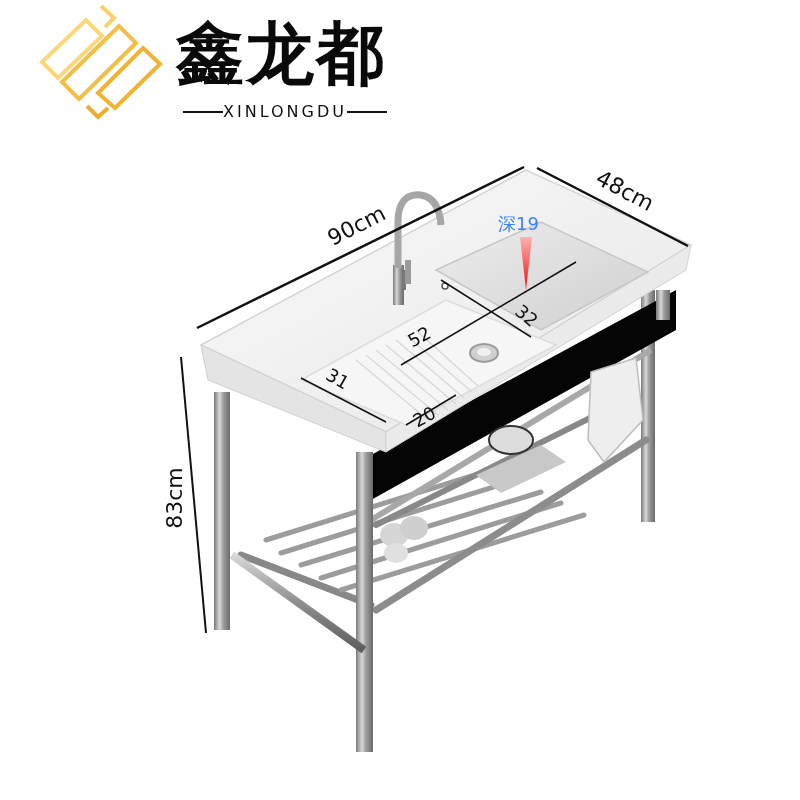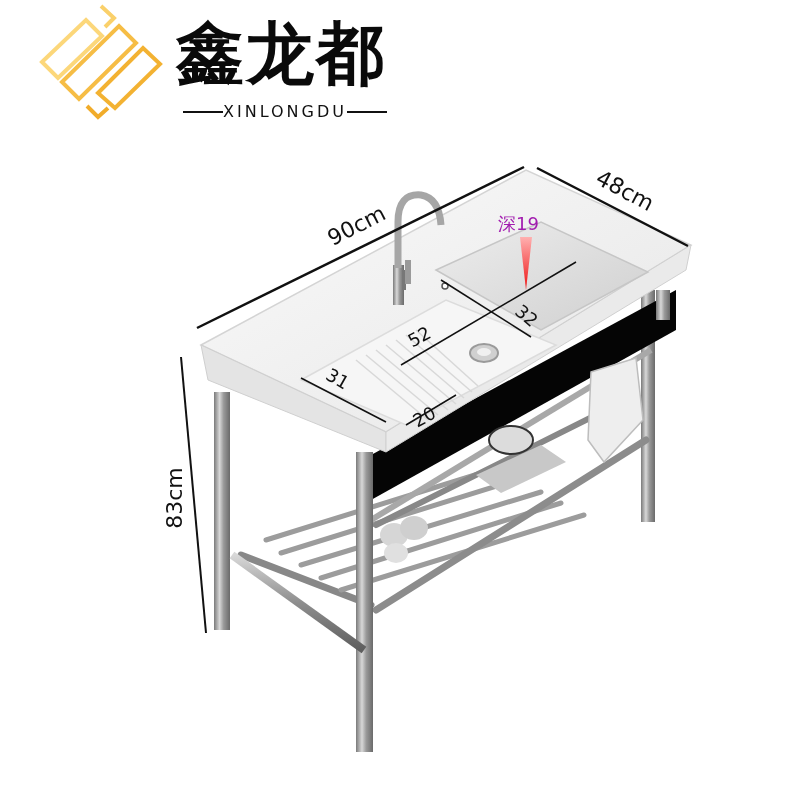--- a/index.html
+++ b/index.html
@@ -18,21 +18,21 @@
     .brand-rule { height: 2px; background: #111; width: 40px; }
     .brand-en {
       font-family: "DejaVu Sans", sans-serif; font-size: 16px; letter-spacing: 3px;
       color: #111; line-height: 20px;
     }
     .dim-label {
       position: absolute; font-family: "DejaVu Sans", sans-serif; color: #111;
       white-space: nowrap; transform-origin: center center; line-height: 1;
     }
     .depth-label {
-      position: absolute; font-family: "DejaVu Sans", sans-serif; color: #a21caf;
+      position: absolute; font-family: "DejaVu Sans", sans-serif; color: #3b82f6;
       font-size: 18px; white-space: nowrap; line-height: 1;
     }
   </style>
 </head>
 <body>
 
 <div id="stage">
 
   <svg style="position:absolute;left:0;top:0" width="140" height="130" viewBox="0 0 140 130">
     <g fill="none" stroke-width="4" stroke-linejoin="miter">

